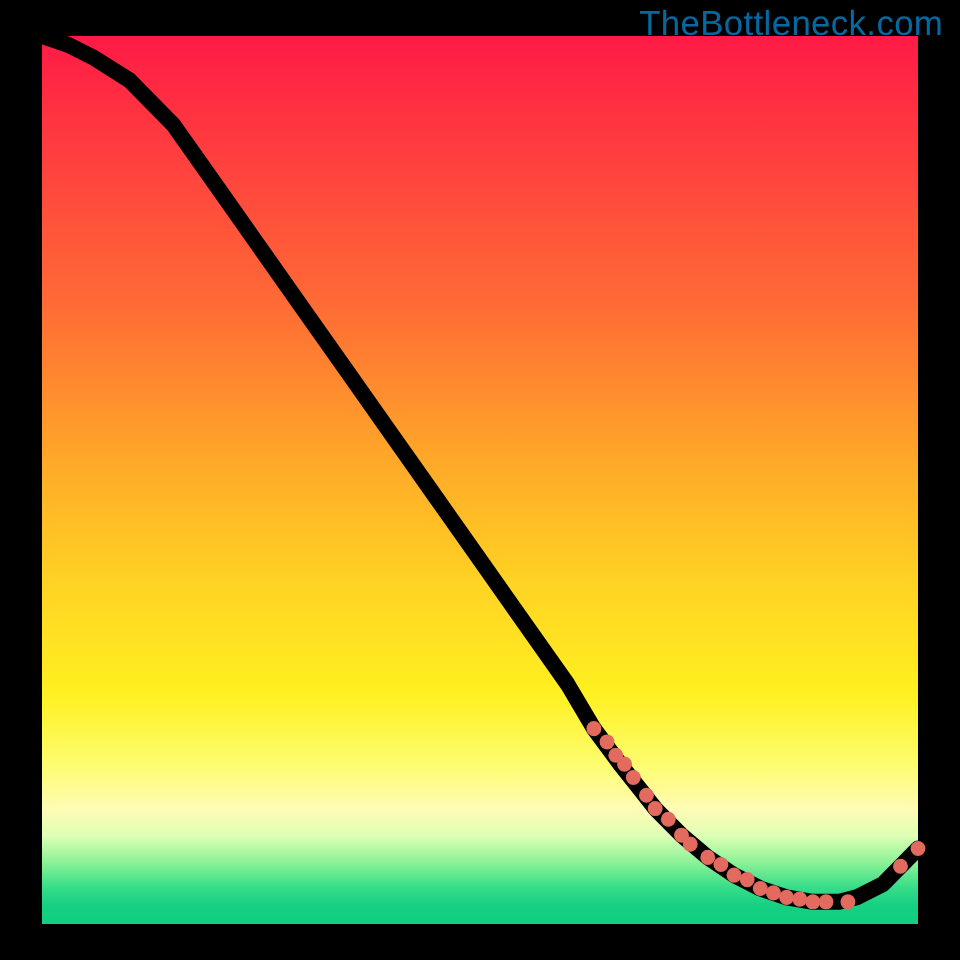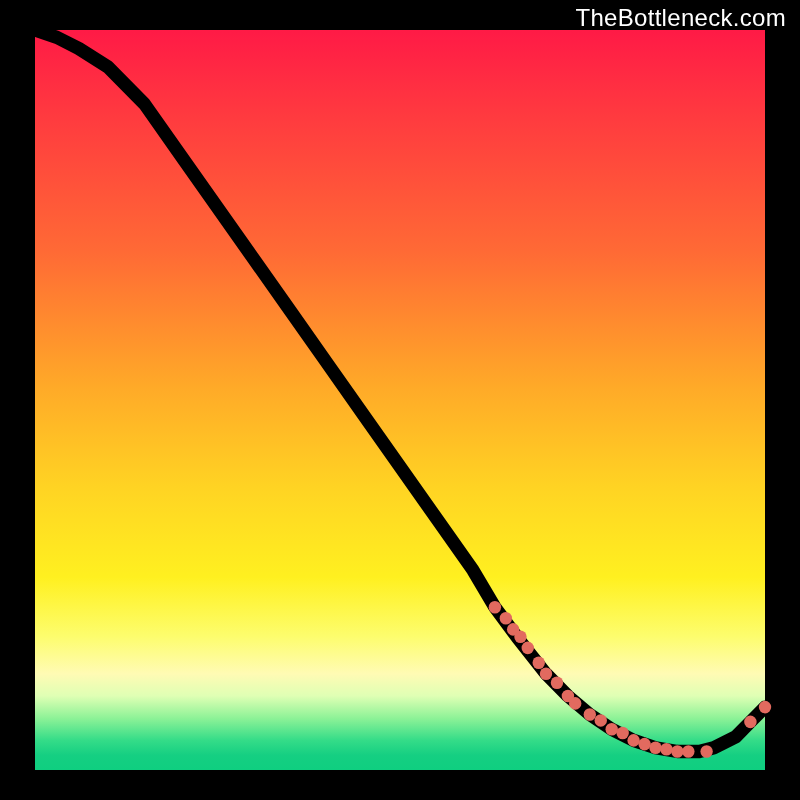--- a/index.html
+++ b/index.html
@@ -13,22 +13,22 @@
   }
   .frame {
     position: relative;
     width: 800px;
     height: 800px;
   }
   .watermark {
     position: absolute;
     top: 4px;
     right: 14px;
-    color: #ffffff;
-    font-size: 24px;
+    color: #0369a1;
+    font-size: 29px;
     font-weight: 400;
     letter-spacing: 0.3px;
   }
   .plot-area {
     position: absolute;
     
     left: 35px;
     top: 30px;
     width: 730px;
     height: 740px;

